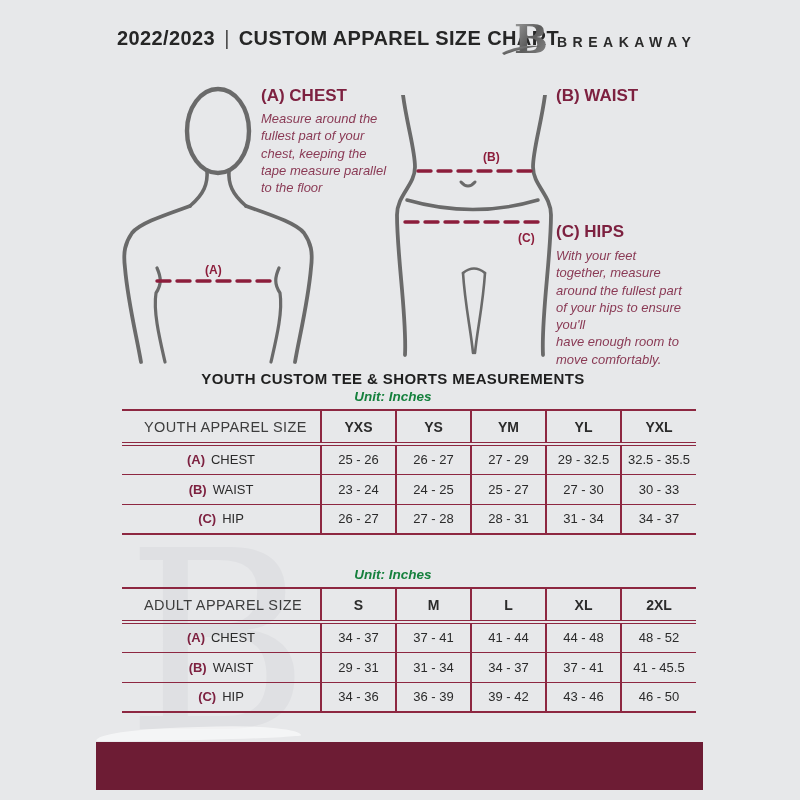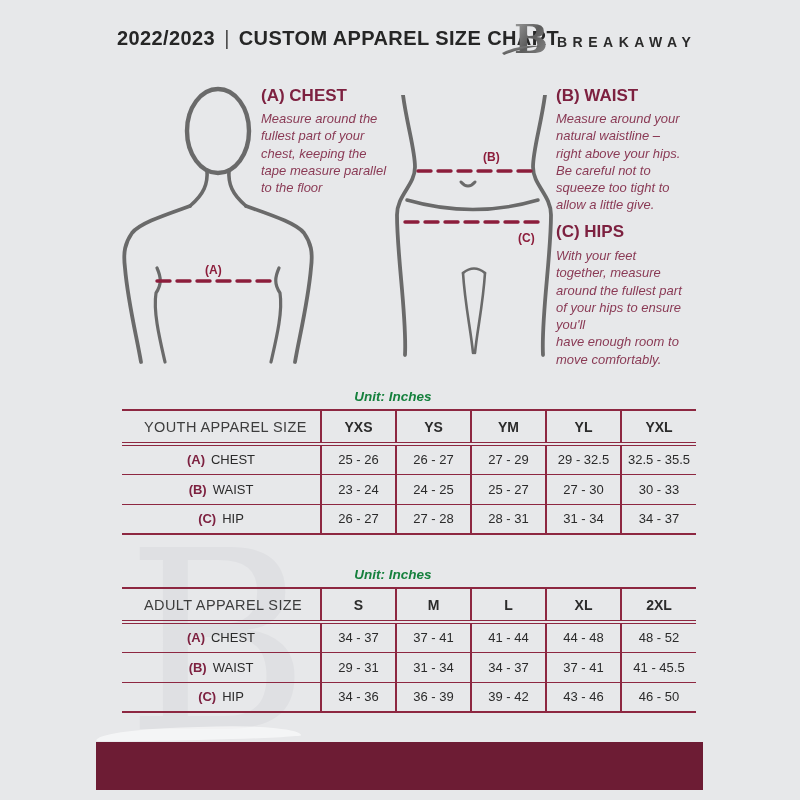--- a/index.html
+++ b/index.html
@@ -105,39 +105,34 @@
   </svg>
 
   <div class="instr-h" style="left:261px;top:86px">(A) CHEST</div>
   <div class="instr-p" style="left:261px;top:110px;width:160px">Measure around the
 fullest part of your
 chest, keeping the
 tape measure parallel
 to the floor</div>
 
   <div class="instr-h" style="left:556px;top:86px">(B) WAIST</div>
-  <div class="instr-p" style="left:556px;top:110px;width:160px">Measure around your
-natural waistline –
-right above your hips.
-Be careful not to
-squeeze too tight to
-allow a little give.</div>
 
   <div class="instr-h" style="left:556px;top:222px">(C) HIPS</div>
   <div class="instr-p" style="left:556px;top:247px;width:165px">With your feet
 together, measure
 around the fullest part
 of your hips to ensure
 you'll
 have enough room to
 move comfortably.</div>
 
   <div class="watermark">B</div>
   <div class="white-swoosh"></div>
 
+  <div class="sec-title" style="top:370px">YOUTH CUSTOM TEE &amp; SHORTS MEASUREMENTS</div>
   <div class="sec-unit" style="top:389px">Unit: Inches</div>
 
   <table class="size" style="top:409px">
     <colgroup>
         <col style="width:199px">
         <col style="width:75px">
         <col style="width:75px">
         <col style="width:75px">
         <col style="width:75px">
         <col style="width:75px">

